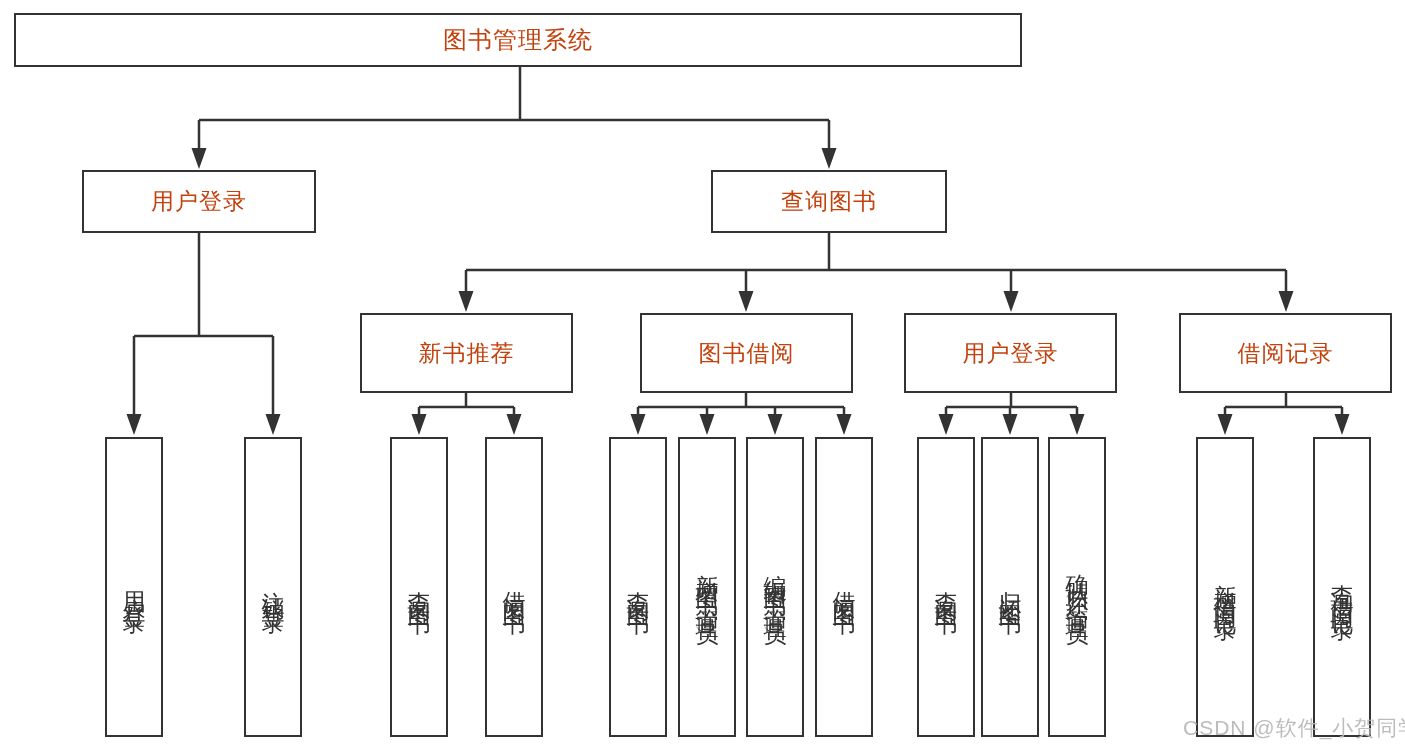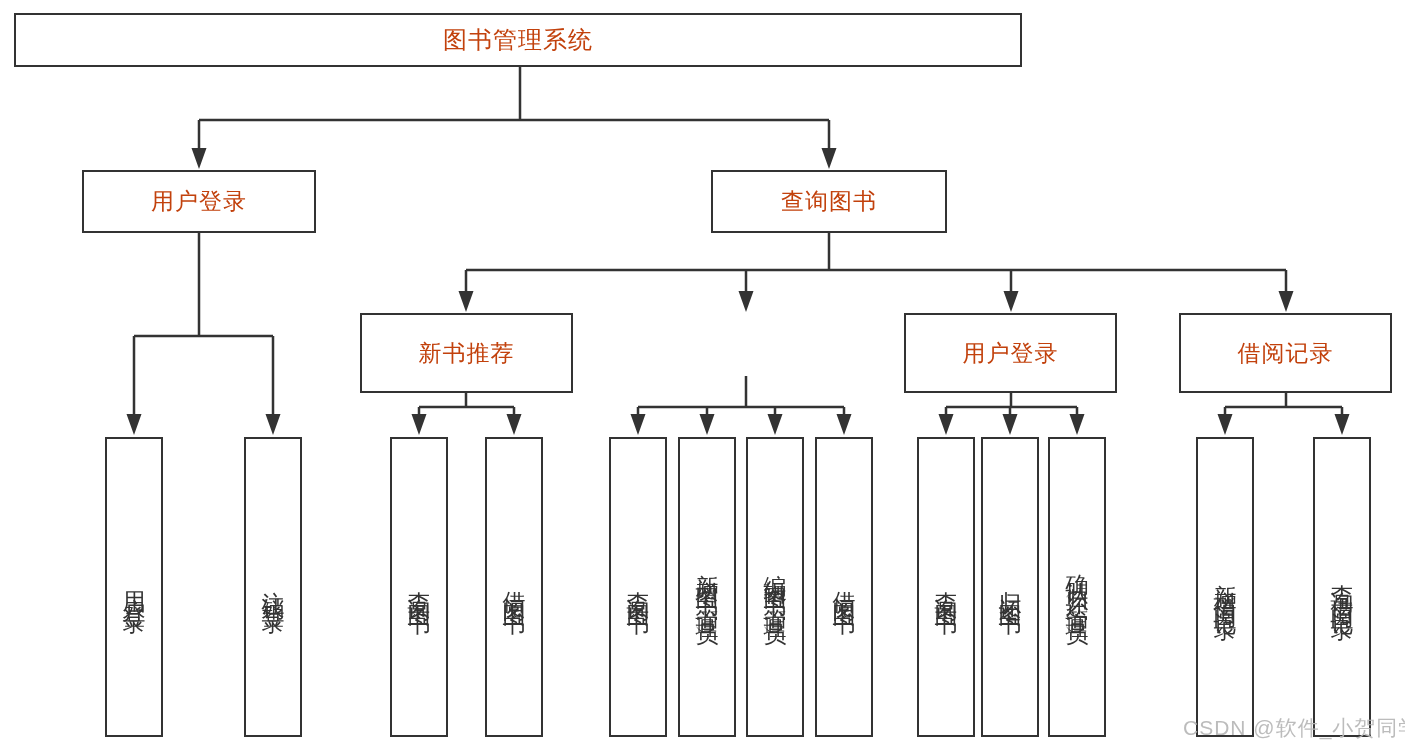--- a/index.html
+++ b/index.html
@@ -116,20 +116,21 @@
       M1217.5,414 L1232.5,414 L1225,435 Z
       M1334.5,414 L1349.5,414 L1342,435 Z"></path>
   </svg>
 
   <div class="box root">图书管理系统</div>
 
   <div class="box lvl2" style="left:82px; width:234px;">用户登录</div>
   <div class="box lvl2" style="left:711px; width:236px;">查询图书</div>
 
   <div class="box lvl3" style="left:360px;">新书推荐</div>
+  <div class="box lvl3" style="left:640px;">图书借阅</div>
   <div class="box lvl3" style="left:904px;">用户登录</div>
   <div class="box lvl3" style="left:1179px;">借阅记录</div>
 
   <div class="leaf" style="left:105px;">
     <span class="vtext">用户登录</span>
   </div>
   <div class="leaf" style="left:244px;">
     <span class="vtext">注销登录</span>
   </div>
   <div class="leaf" style="left:390px;">

